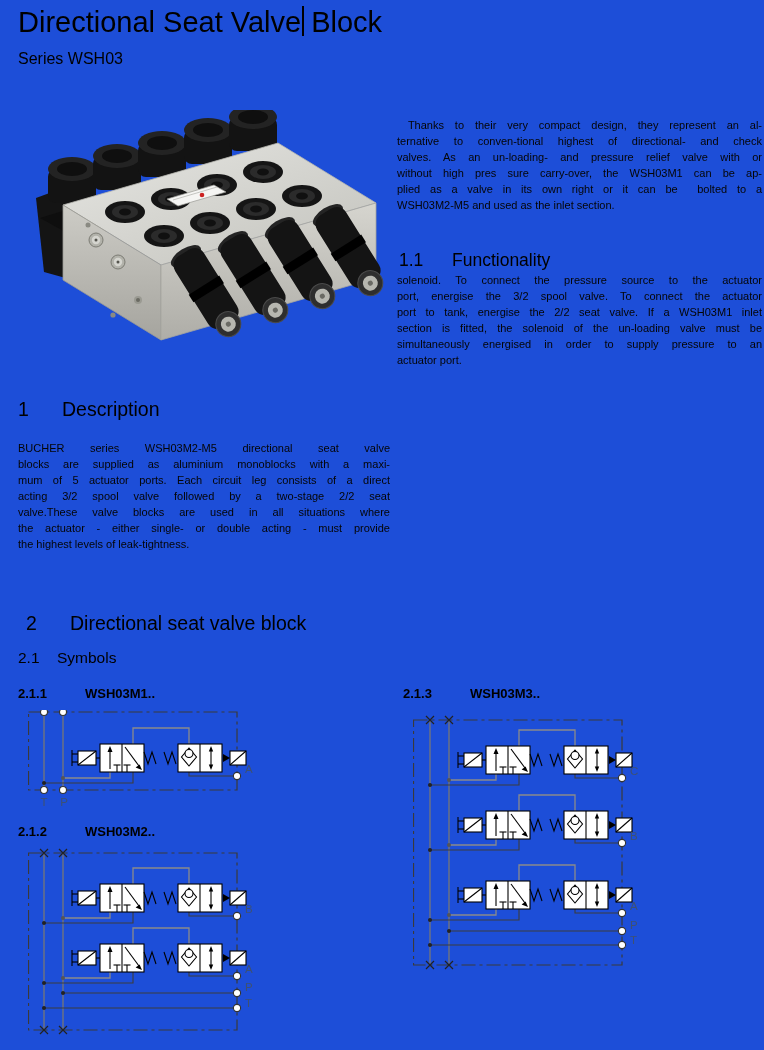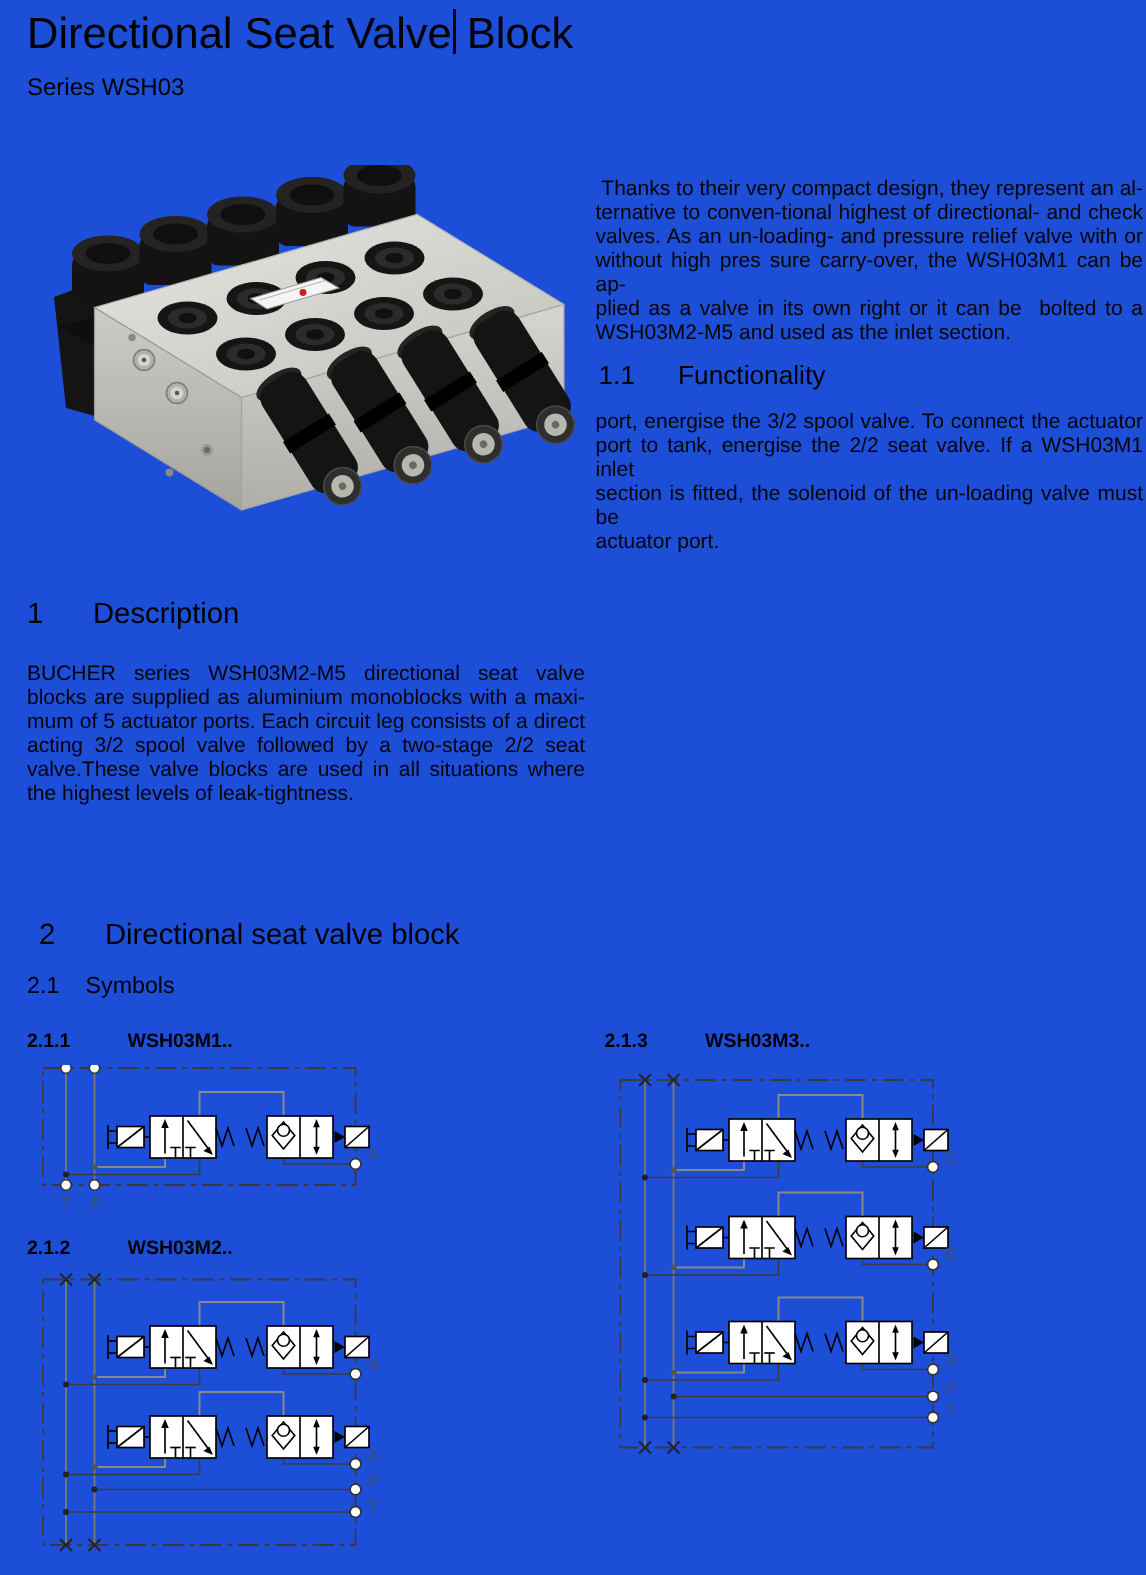--- a/index.html
+++ b/index.html
@@ -4,28 +4,28 @@
 <style>
   html,body { margin:0; padding:0; background:#fff; }
   .page { position:relative; width:764px; height:1050px; background:#1d4ed8;
           font-family:"Liberation Sans", sans-serif; color:#000; overflow:hidden; }
   .abs { position:absolute; }
 
   .title { left:18px; top:6px; font-size:29px; font-weight:400; letter-spacing:0; white-space:nowrap; }
   .caret { display:inline-block; width:2px; height:30px; background:#000; vertical-align:-4px; margin:0 7px 0 1px; }
   .subtitle { left:18px; top:50px; font-size:16px; }
 
-  .para { font-size:14px; line-height:16px; color:#050505; }
+  .para { font-size:11px; line-height:16px; color:#050505; }
   .jline { text-align:justify; text-align-last:justify; white-space:pre-wrap; }
   .jline.last { text-align-last:left; }
 
   .hd { white-space:nowrap; }
   .hd .num { display:inline-block; }
   .hd-big { font-size:19.5px; }
-  .hd-med { font-size:17.5px; }
+  .hd-med { font-size:17.5px;margin-top:10px; }
   .hd-sml { font-size:15.5px; }
   .hd-sub { font-size:13px; font-weight:bold; }
   .w44 .num { width:44px; }
   .w53 .num { width:53px; }
   .w39 .num { width:39px; }
   .w67 .num { width:67px; }
 
   svg .sym { stroke:#000; stroke-width:1.1; fill:none; }
   svg .bnd { stroke:#3a3a3a; stroke-width:1.2; fill:none; }
   svg .rail { stroke:#777; stroke-width:1.3; fill:none; }
@@ -204,35 +204,38 @@
       <div class="jline">valves. As an un-loading- and pressure relief valve with or</div>
       <div class="jline">without high pres sure carry-over, the WSH03M1 can be ap-</div>
       <div class="jline">plied as a valve in its own right or it can be  bolted to a</div>
       <div class="jline last">WSH03M2-M5 and used as the inlet section.</div>
     </div>
 
   <div class="abs hd hd-med w53" style="left:399px; top:240px;">
     <span class="num">1.1</span><span>Functionality</span>
   </div>
   <div class="abs para" style="left:397px; top:272px; width:365px;">
+      <div class="jline">solenoid. To connect the pressure source to the actuator</div>
       <div class="jline">port, energise the 3/2 spool valve. To connect the actuator</div>
       <div class="jline">port to tank, energise the 2/2 seat valve. If a WSH03M1 inlet</div>
       <div class="jline">section is fitted, the solenoid of the un-loading valve must be</div>
+      <div class="jline">simultaneously energised in order to supply pressure to an</div>
       <div class="jline last">actuator port.</div>
     </div>
 
   <div class="abs hd hd-big w44" style="left:18px; top:398px;">
     <span class="num">1</span><span>Description</span>
   </div>
   <div class="abs para" style="left:18px; top:440px; width:372px;">
       <div class="jline">BUCHER series WSH03M2-M5 directional seat valve</div>
       <div class="jline">blocks are supplied as aluminium monoblocks with a maxi-</div>
       <div class="jline">mum of 5 actuator ports. Each circuit leg consists of a direct</div>
       <div class="jline">acting 3/2 spool valve followed by a two-stage 2/2 seat</div>
       <div class="jline">valve.These valve blocks are used in all situations where</div>
+      <div class="jline">the actuator - either single- or double acting - must provide</div>
       <div class="jline last">the highest levels of leak-tightness.</div>
     </div>
 
   <div class="abs hd hd-big w44" style="left:26px; top:612px;">
     <span class="num">2</span><span>Directional seat valve block</span>
   </div>
   <div class="abs hd hd-sml w39" style="left:18px; top:649px;">
     <span class="num">2.1</span><span>Symbols</span>
   </div>
   <div class="abs hd hd-sub w67" style="left:18px; top:686px;">

